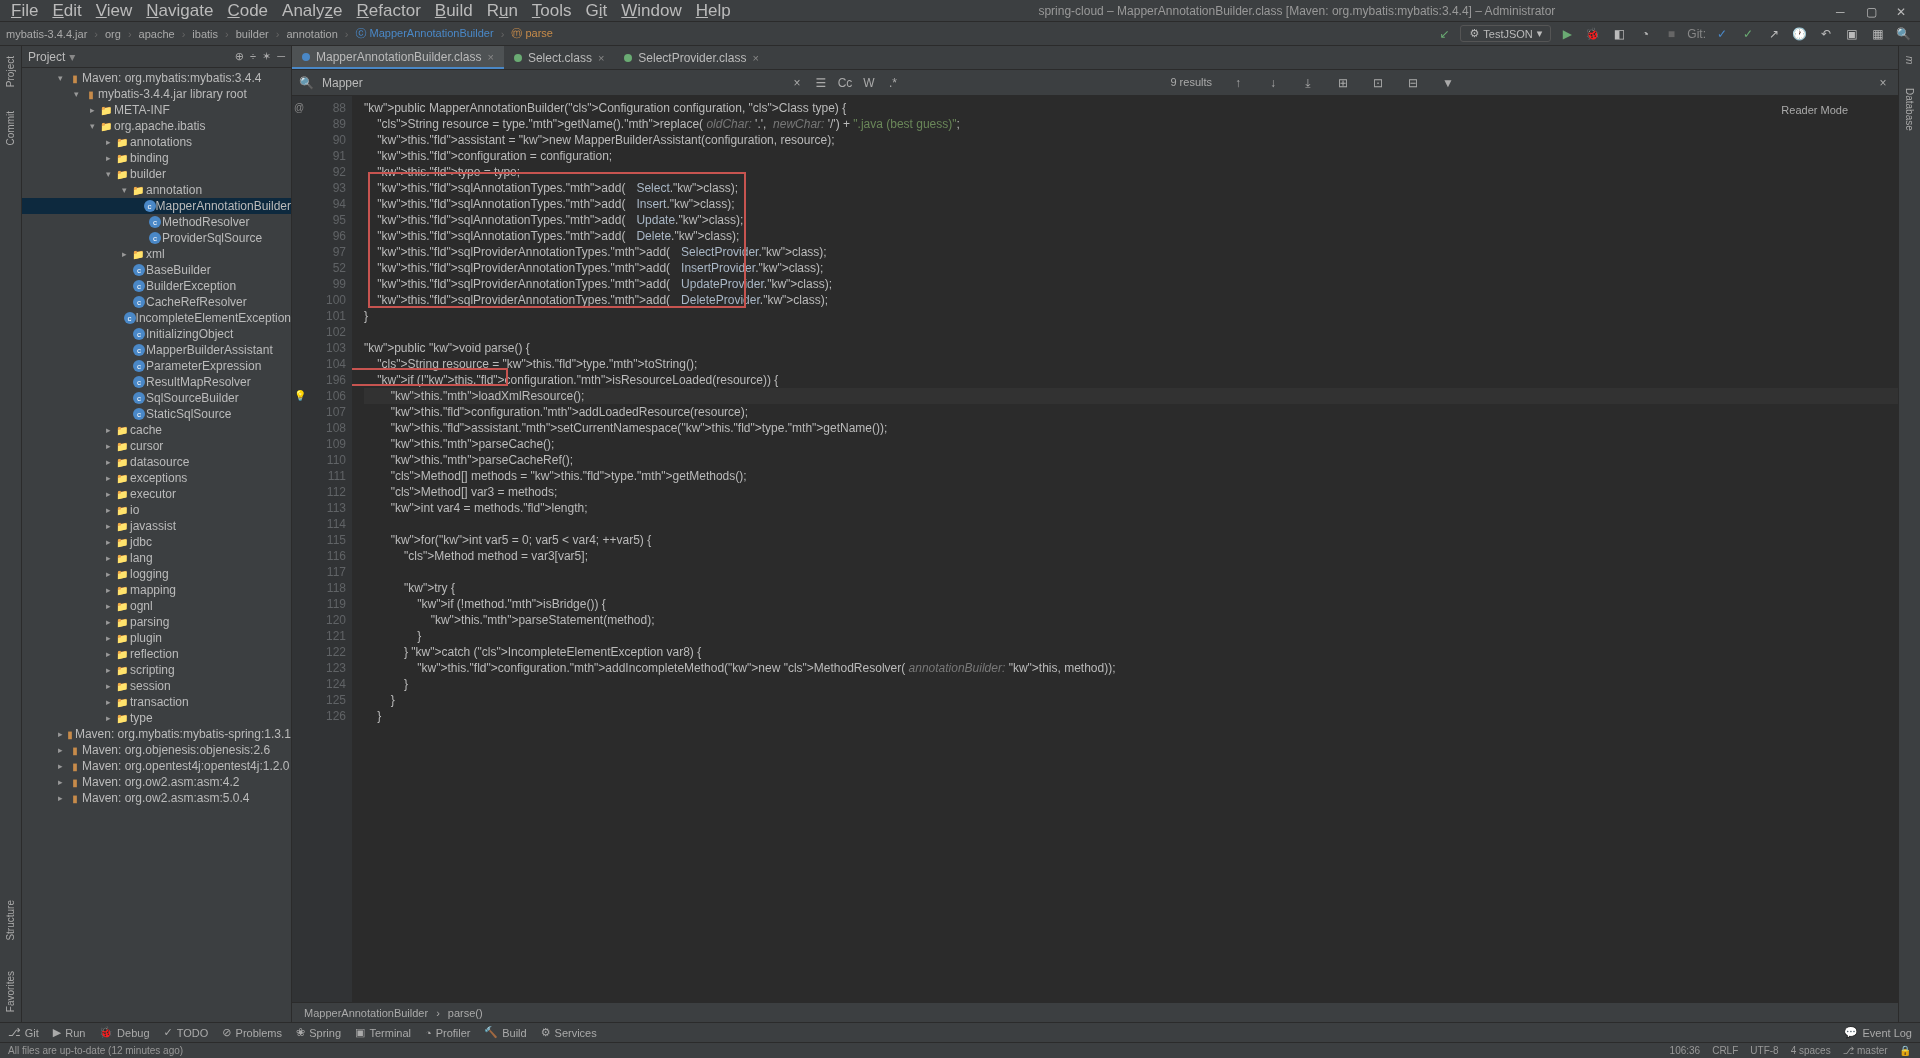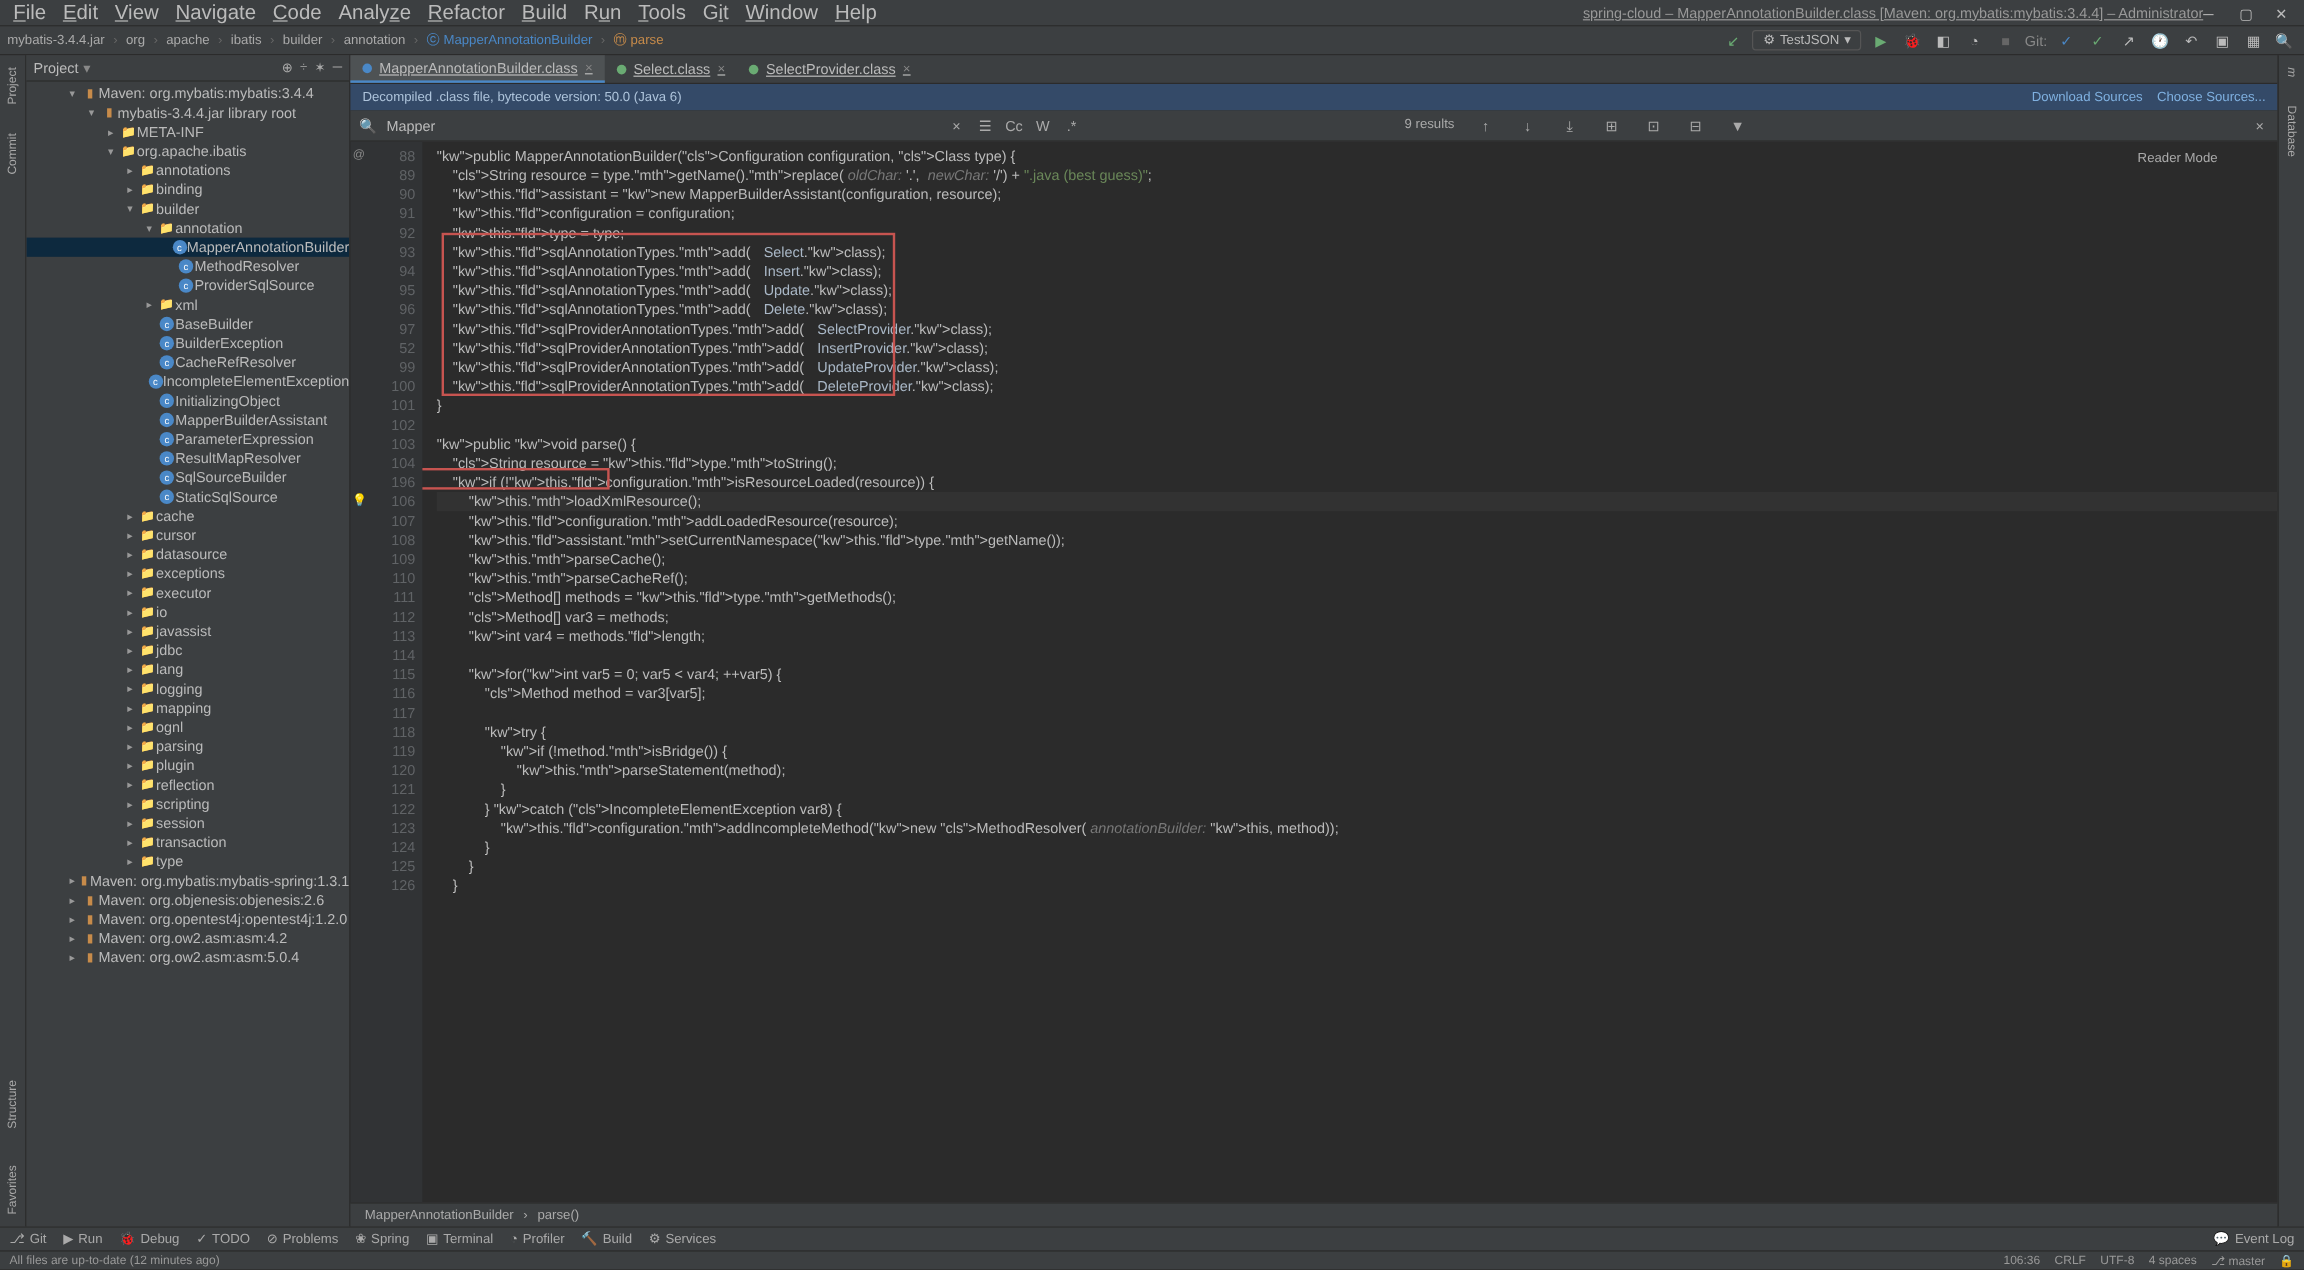--- a/index.html
+++ b/index.html
@@ -1,21 +1,21 @@
 <!DOCTYPE html>
 <html><head>
 <meta charset="utf-8">
 <style>
 * { margin: 0; padding: 0; box-sizing: border-box; font-family: 'Segoe UI', Arial, sans-serif; }
 html, body { width: 100%; height: 100%; background: #2b2b2b; color: #bbbbbb; font-size: 12px; overflow: hidden; }
 
 .title-bar { height: 22px; background: #3c3f41; display: flex; align-items: center; padding: 0 4px; border-bottom: 1px solid #2b2b2b; }
 .title-bar .menu-item { padding: 0 7px; color: #bbbbbb; cursor: pointer; font-size: 17px; }
 .title-bar .menu-item u { text-decoration: underline; }
-.title-bar .title-text { flex: 1; text-align: right; color: #999; font-size: 12px; padding-left: 20px; text-decoration: underline; }
+.title-bar .title-text { flex: 1; text-align: center; color: #999; font-size: 12px; padding-left: 20px; }
 .title-bar .win-controls { display: flex; gap: 18px; padding-right: 8px; }
 .title-bar .win-controls span { width: 12px; height: 12px; color: #bbb; cursor: pointer; font-size: 12px; }
 
 .nav-bar { height: 24px; background: #3c3f41; display: flex; align-items: center; padding: 0 6px; border-bottom: 1px solid #2b2b2b; }
 .breadcrumb { display: flex; align-items: center; gap: 4px; font-size: 11px; color: #aaa; }
 .breadcrumb .crumb { cursor: pointer; }
 .breadcrumb .sep::after { content: '›'; margin: 0 3px; color: #666; }
 .nav-spacer { flex: 1; }
 .nav-right { display: flex; align-items: center; gap: 6px; }
 .nav-btn { width: 20px; height: 22px; display: flex; align-items: center; justify-content: center; color: #bbb; cursor: pointer; font-size: 12px; }
@@ -37,21 +37,21 @@
 
 .tree { flex: 1; overflow-y: auto; font-size: 12px; padding: 2px 0; }
 .tree-item { display: flex; align-items: center; height: 16px; padding-left: var(--ind, 8px); cursor: pointer; white-space: nowrap; }
 .tree-item .ar { width: 10px; color: #999; font-size: 9px; display: inline-block; }
 .tree-item .ico { width: 14px; text-align: center; font-size: 10px; color: #aaa; }
 .tree-item.sel { background: #0d293e; }
 .tree-item .lbl { color: #bbb; }
 
 .editor-area { flex: 1; display: flex; flex-direction: column; background: #2b2b2b; min-width: 0; }
 .tabs-row { height: 24px; display: flex; align-items: stretch; background: #3c3f41; border-bottom: 1px solid #2b2b2b; }
-.etab { display: flex; align-items: center; padding: 0 10px; font-size: 12px; color: #bbb; gap: 6px; cursor: pointer; text-decoration: underline; }
+.etab { display: flex; align-items: center; padding: 0 10px; font-size: 12px; color: #bbb; gap: 6px; cursor: pointer; }
 .etab.active { background: #4e5254; border-bottom: 2px solid #4a88c7; }
 .etab .close { color: #888; font-size: 11px; }
 .etab .dot { width: 8px; height: 8px; border-radius: 50%; background: #6aab73; display: inline-block; }
 .etab.active .dot { background: #4a88c7; }
 
 .decompile-bar { height: 22px; background: #344a68; display: flex; align-items: center; padding: 0 10px; font-size: 11px; color: #aec4db; }
 .decompile-bar .right { margin-left: auto; display: flex; gap: 12px; }
 .decompile-bar a { color: #7fb0e0; cursor: pointer; }
 
 .search-bar { height: 26px; background: #3c3f41; display: flex; align-items: center; padding: 0 6px; gap: 6px; border-bottom: 1px solid #2b2b2b; }
@@ -415,27 +415,20 @@
       <div class="etab">
           <span class="dot"></span>
           <span>Select.class</span>
           <span class="close">×</span>
         </div>
       <div class="etab">
           <span class="dot"></span>
           <span>SelectProvider.class</span>
           <span class="close">×</span>
         </div>
-    </div>
-    <div class="decompile-bar">
-      <span>Decompiled .class file, bytecode version: 50.0 (Java 6)</span>
-      <div class="right">
-        <a>Download Sources</a>
-        <a>Choose Sources...</a>
-      </div>
     </div>
     <div class="search-bar">
       <span class="sicon">🔍</span>
       <div class="sinput">
           <input value="Mapper" style="">
         </div>
       <span class="sicon">×</span>
       <span class="sicon">☰</span>
       <span class="sicon">Cc</span>
       <span class="sicon">W</span>

